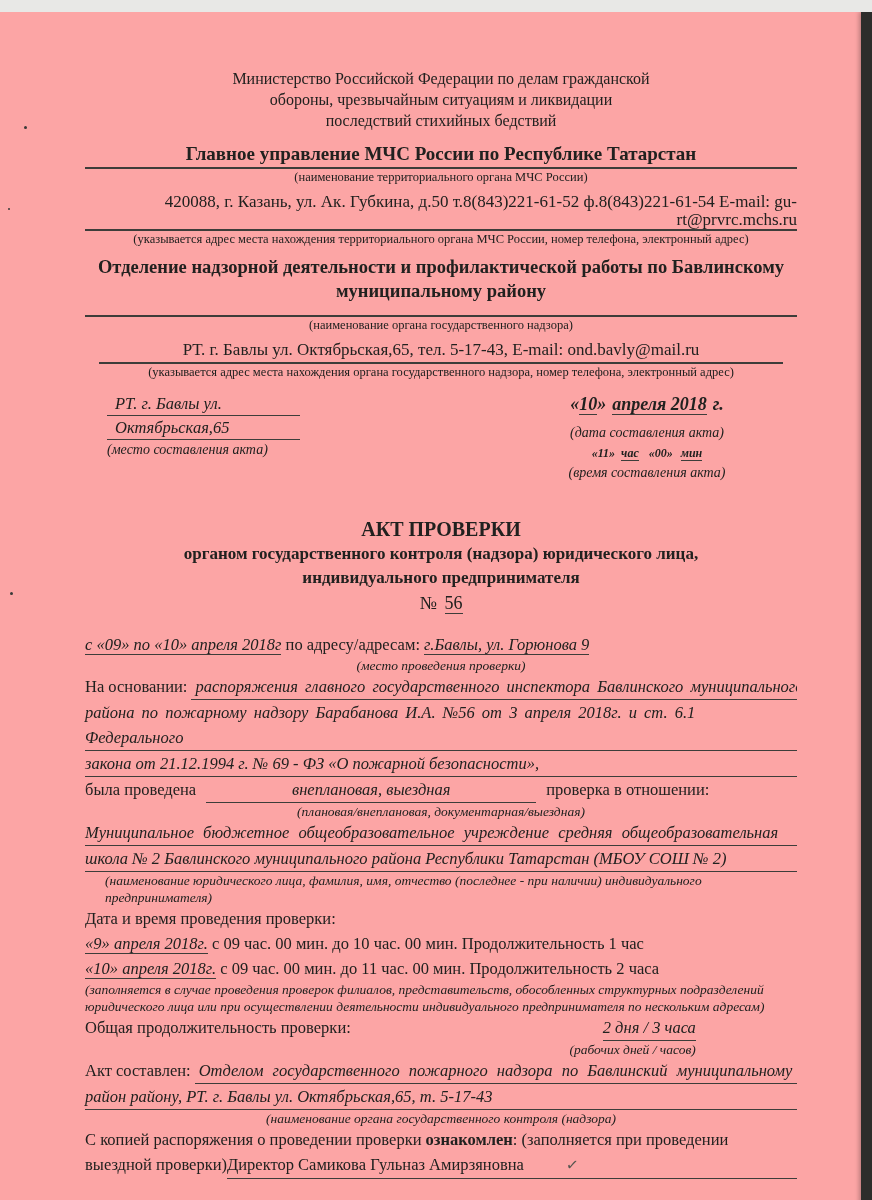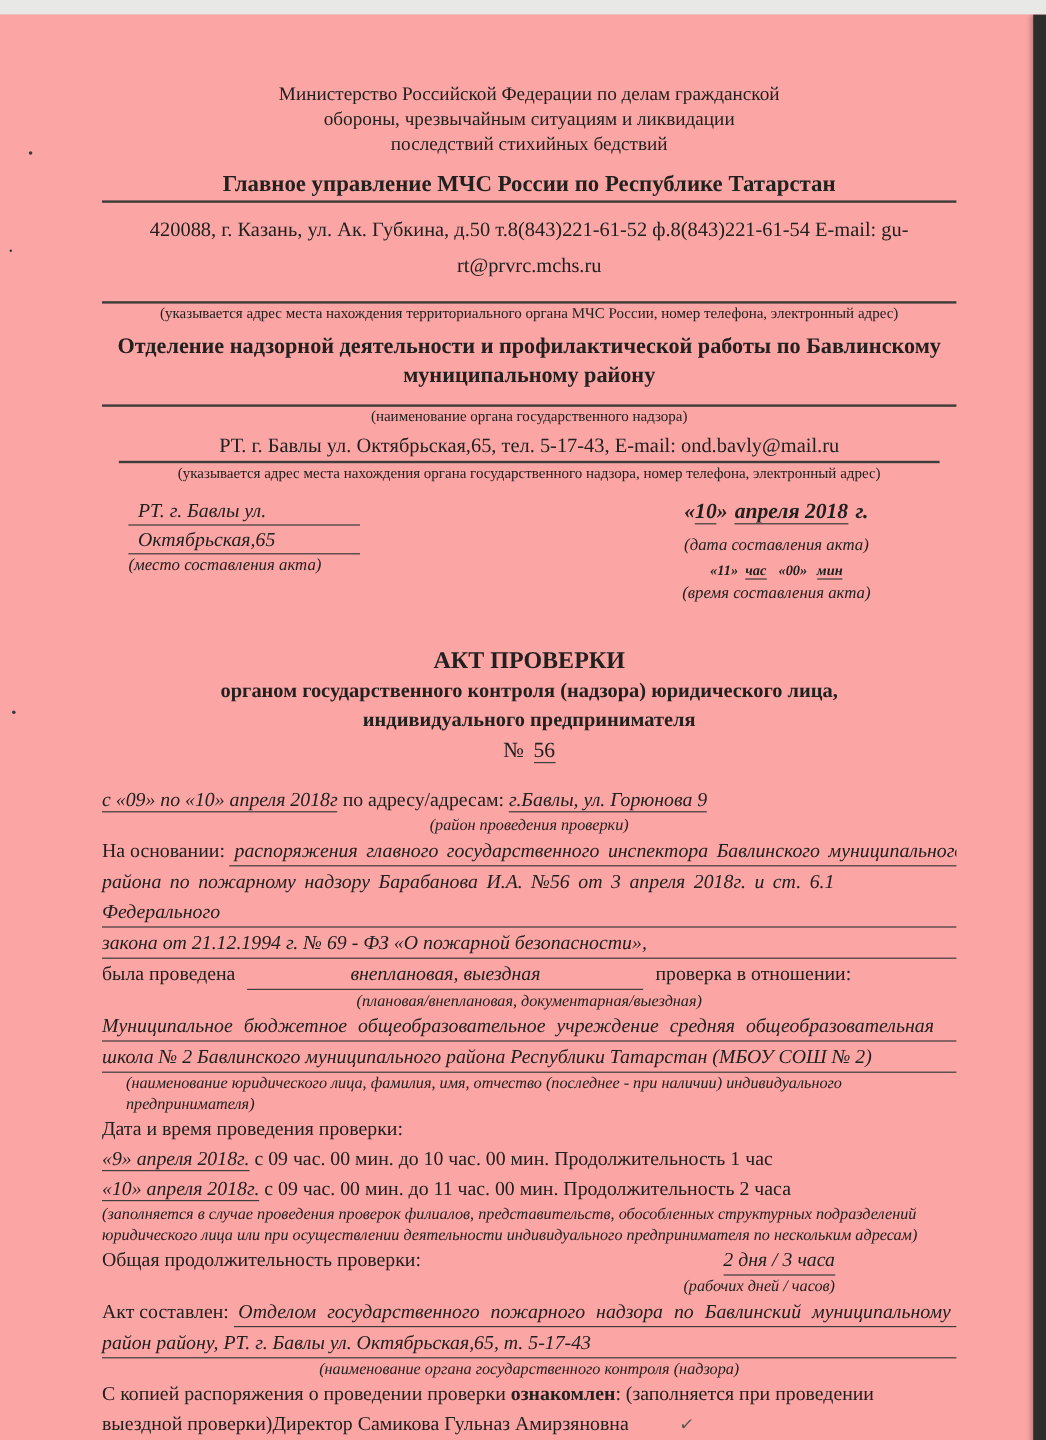--- a/index.html
+++ b/index.html
@@ -10,21 +10,21 @@
   .speck{position:absolute;background:#3a3a38;border-radius:50%;}
   .content{position:absolute;left:85px;top:56px;width:712px;}
   .center{text-align:center;}
   .bold{font-weight:bold;}
   .fill{font-style:italic;}
   .u{border-bottom:1.5px solid #3d3d3a;}
   .rule{border-bottom:2px solid #3d3d3a;}
   .ministry{font-size:16px;line-height:21px;text-align:center;}
   .org-name{margin-top:12px;font-size:19px;font-weight:bold;text-align:center;padding-bottom:2px;}
   .small-cap{font-size:12.5px;text-align:center;line-height:15px;margin-top:1px;}
-  .address{margin-top:8px;font-size:17px;line-height:30px;text-align:center;padding-bottom:14px;}
+  .address{margin-top:8px;font-size:17px;line-height:18px;text-align:right;padding-bottom:0;}
   .division{margin-top:8px;font-size:18.5px;font-weight:bold;line-height:24px;text-align:center;padding-bottom:12px;}
   .div-addr{margin-top:6px;font-size:17px;line-height:22px;text-align:center;padding-bottom:1px;width:96%;margin-left:auto;margin-right:auto;}
   .meta-row{display:flex;justify-content:space-between;margin-top:12px;min-height:104px;}
   .place-block{width:250px;padding-left:22px;font-size:16.5px;}
   .place-line{font-style:italic;border-bottom:1.5px solid #3d3d3a;display:block;width:185px;line-height:23px;padding-left:8px;}
   .place-cap{font-style:italic;font-size:14px;margin-top:2px;}
   .date-block{width:300px;text-align:center;}
   .date-line{font-weight:bold;font-style:italic;font-size:18px;line-height:24px;}
   .date-cap{font-style:italic;font-size:14px;line-height:18px;margin-top:8px;}
   .time-line{font-weight:bold;font-style:italic;font-size:12px;line-height:22px;}
@@ -58,20 +58,21 @@
 
   <div class="content">
 
     <div class="ministry">
       <div>Министерство Российской Федерации по делам гражданской</div>
       <div>обороны, чрезвычайным ситуациям и ликвидации</div>
       <div>последствий стихийных бедствий</div>
     </div>
 
     <div class="org-name rule">Главное управление МЧС России по Республике Татарстан</div>
+    <div class="small-cap">(наименование  территориального органа МЧС России)</div>
 
     <div class="address rule">420088, г. Казань, ул. Ак. Губкина, д.50 т.8(843)221-61-52 ф.8(843)221-61-54 E-mail: gu-rt@prvrc.mchs.ru</div>
     <div class="small-cap">(указывается адрес места нахождения территориального органа  МЧС России, номер телефона, электронный адрес)</div>
 
     <div class="division rule">Отделение  надзорной деятельности и профилактической работы по Бавлинскому муниципальному району</div>
     <div class="small-cap">(наименование органа государственного надзора)</div>
 
     <div class="div-addr rule">РТ. г. Бавлы ул. Октябрьская,65,  тел. 5-17-43, E-mail: ond.bavly@mail.ru</div>
     <div class="small-cap">(указывается адрес места нахождения органа государственного надзора, номер телефона, электронный адрес)</div>
 
@@ -92,21 +93,21 @@
     <div class="act-title">
       <div class="t1">АКТ ПРОВЕРКИ</div>
       <div class="t2">органом государственного контроля (надзора) юридического лица,</div>
       <div class="t2">индивидуального предпринимателя</div>
       <div class="t3"><span>№</span><span class="u ml8">56</span></div>
     </div>
 
     <div class="body">
 
       <div class="row"><span class="fill u">с «09» по «10» апреля 2018г</span><span> по адресу/адресам: </span><span class="fill u">г.Бавлы, ул. Горюнова 9</span></div>
-      <div class="cap-i center">(район проведения проверки)</div>
+      <div class="cap-i center">(место проведения проверки)</div>
 
       <div class="row flexrow">
         <span class="nowrap">На основании:</span>
         <span class="fillline ws2">распоряжения главного государственного инспектора Бавлинского муниципального</span>
       </div>
       <div class="row fill u ws2">района по пожарному надзору Барабанова И.А. №56 от 3 апреля 2018г. и ст. 6.1 Федерального</div>
       <div class="row fill u">закона от 21.12.1994 г. № 69 - ФЗ «О пожарной безопасности»,</div>
 
       <div class="row flexrow">
         <span class="nowrap">была проведена</span>

